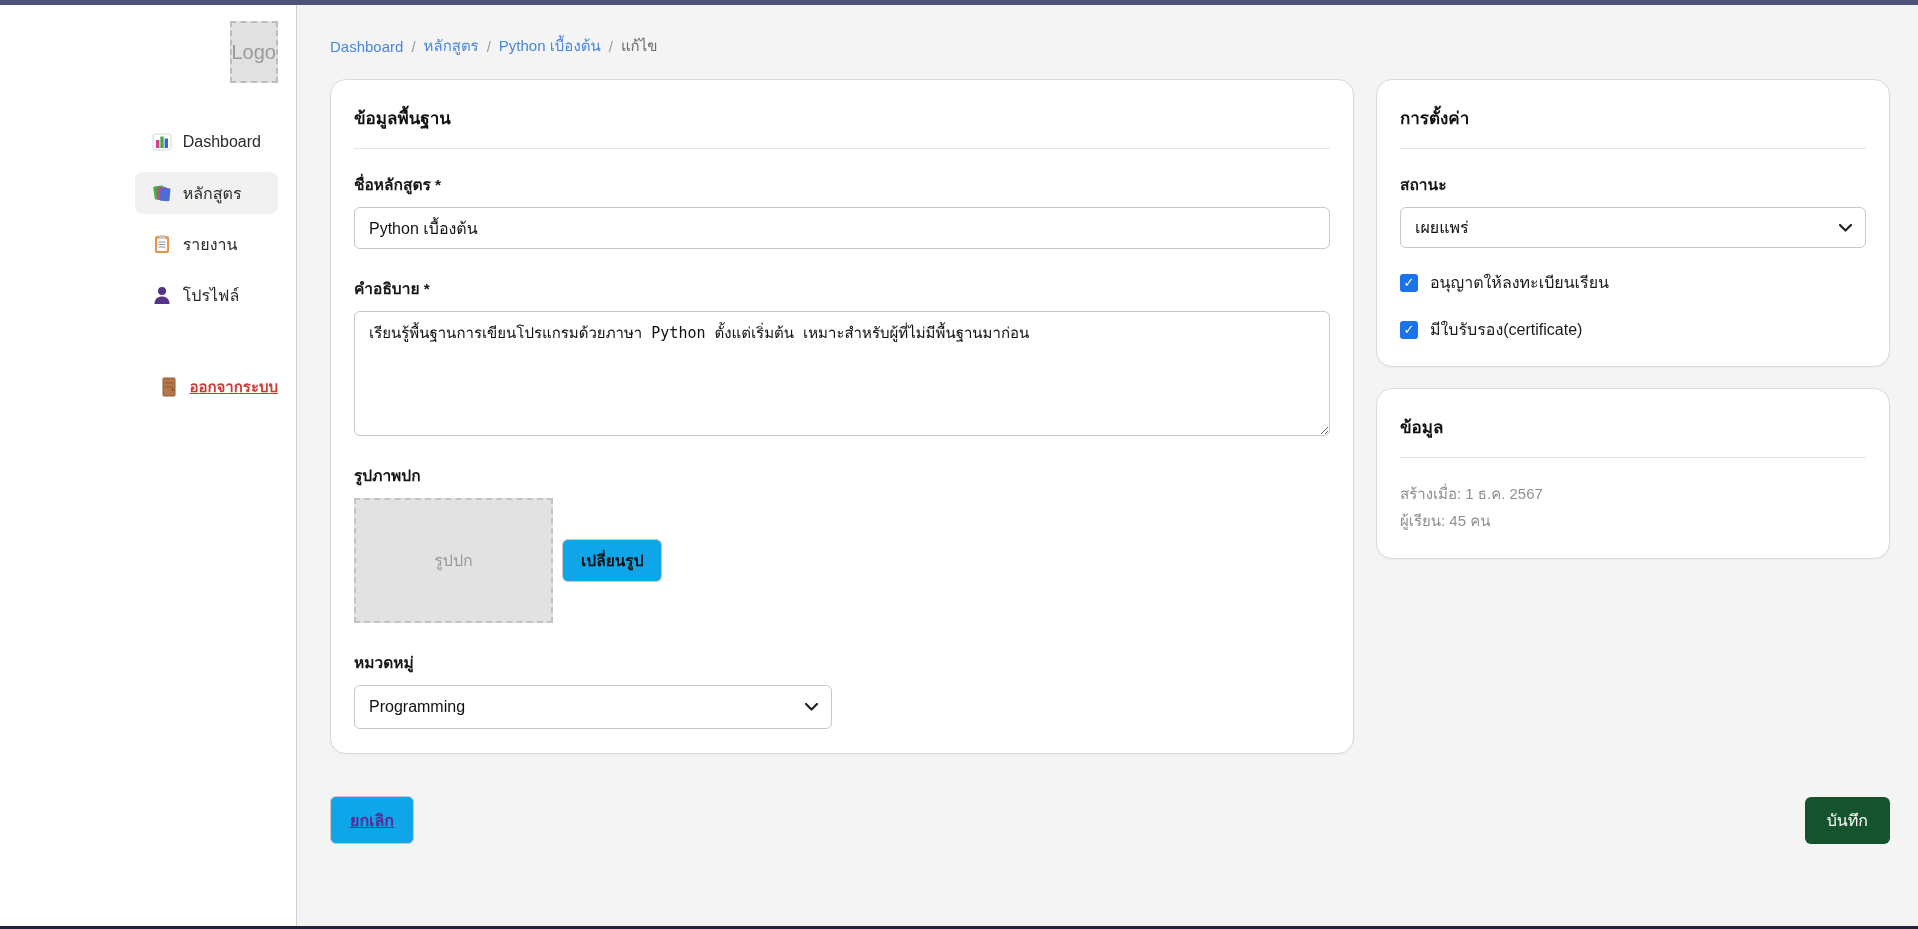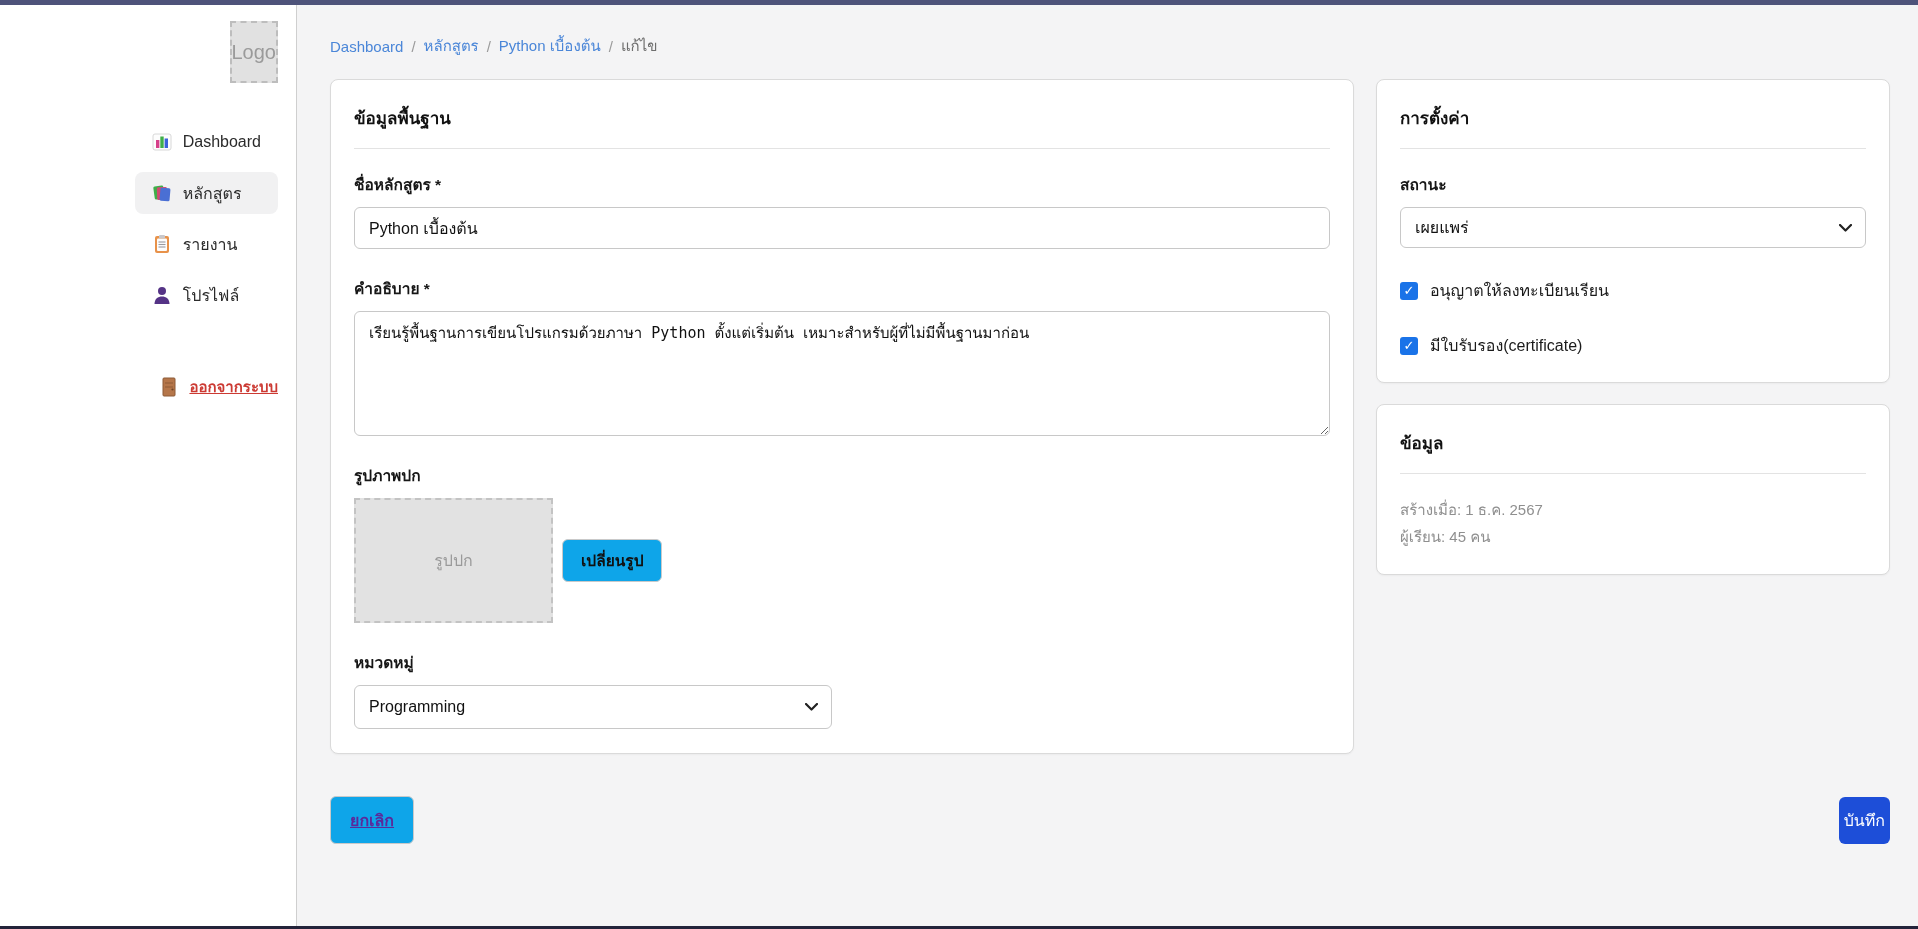--- a/index.html
+++ b/index.html
@@ -50,21 +50,21 @@
   .breadcrumb .sep { color: #9a9a9a; }
   .breadcrumb .current { color: #6e6e6e; }
 
   .page-title { font-size: 25px; font-weight: bold; color: #111; margin-bottom: 30px; letter-spacing: 0.2px; }
 
   .content-row { display: flex; gap: 22px; align-items: flex-start; }
   .left-col { flex: 1; }
   .right-col { width: 514px; min-width: 514px; display: flex; flex-direction: column; gap: 21px; }
 
   .card {
-    background: #fff; border: 1px solid #dadada; border-radius: 8px;
+    background: #fff; border: 1px solid #dadada; border-radius: 16px;
     box-shadow: 0 1px 2px rgba(0,0,0,0.04); padding: 24px 23px;
   }
   .card-title { font-size: 17px; font-weight: bold; color: #111; }
   .card-hr { border: none; border-top: 1px solid #e3e3e3; margin: 17px 0 23px 0; }
 
   .field-label { font-size: 15.5px; font-weight: bold; color: #161616; margin-bottom: 10px; }
   .text-input {
     width: 100%; height: 42px; border: 1px solid #c8c8c8; border-radius: 6px;
     padding: 0 14px; font-size: 16px; color: #111;
     font-family: "Liberation Sans", "DejaVu Sans", sans-serif; background: #fff; outline: none;
@@ -92,38 +92,38 @@
 
   .select {
     position: relative; height: 44px; border: 1px solid #c8c8c8; border-radius: 6px;
     background: #fff; display: flex; align-items: center;
     padding: 0 44px 0 14px; font-size: 16px; color: #111; cursor: pointer;
   }
   .select .chevron { position: absolute; right: 13px; top: 50%; transform: translateY(-50%); }
   .select-category { width: 478px; }
   .select-status { width: 100%; height: 41px; }
 
-  .checkbox-row { display: flex; align-items: center; gap: 12px; margin-top: 30px; cursor: pointer; }
+  .checkbox-row { display: flex; align-items: center; gap: 12px; margin-top: 22px; cursor: pointer; }
   .checkbox-box {
     width: 18px; height: 18px; background: #1a73e8; border-radius: 3px;
     display: flex; align-items: center; justify-content: center; flex: 0 0 auto;
   }
   .checkbox-box::after { content: "✓"; color: #fff; font-size: 13px; font-weight: bold; line-height: 1; }
   .checkbox-label { font-size: 16px; color: #1a1a1a; }
 
   .info-line { color: #8f8f8f; font-size: 15px; line-height: 1.78; }
 
   .actions-row { display: flex; justify-content: space-between; align-items: center; margin-top: 42px; }
   .btn-cancel {
     height: 48px; padding: 0 19px; font-size: 16px; font-weight: bold;
     color: #5a2a9b; text-decoration: underline;
   }
   .btn-save {
-    height: 47px; padding: 0 5px; font-size: 16px; border: none;
-    background: #1d4ed8; color: #ffffff; border-radius: 6px;
+    height: 47px; padding: 0 22px; font-size: 16px; border: none;
+    background: #14532d; color: #ffffff; border-radius: 6px;
   }
 </style>
 </head>
 <body>
 
 <div class="top-strip"></div>
 <div class="bottom-strip"></div>
 
 <div class="app">
 

